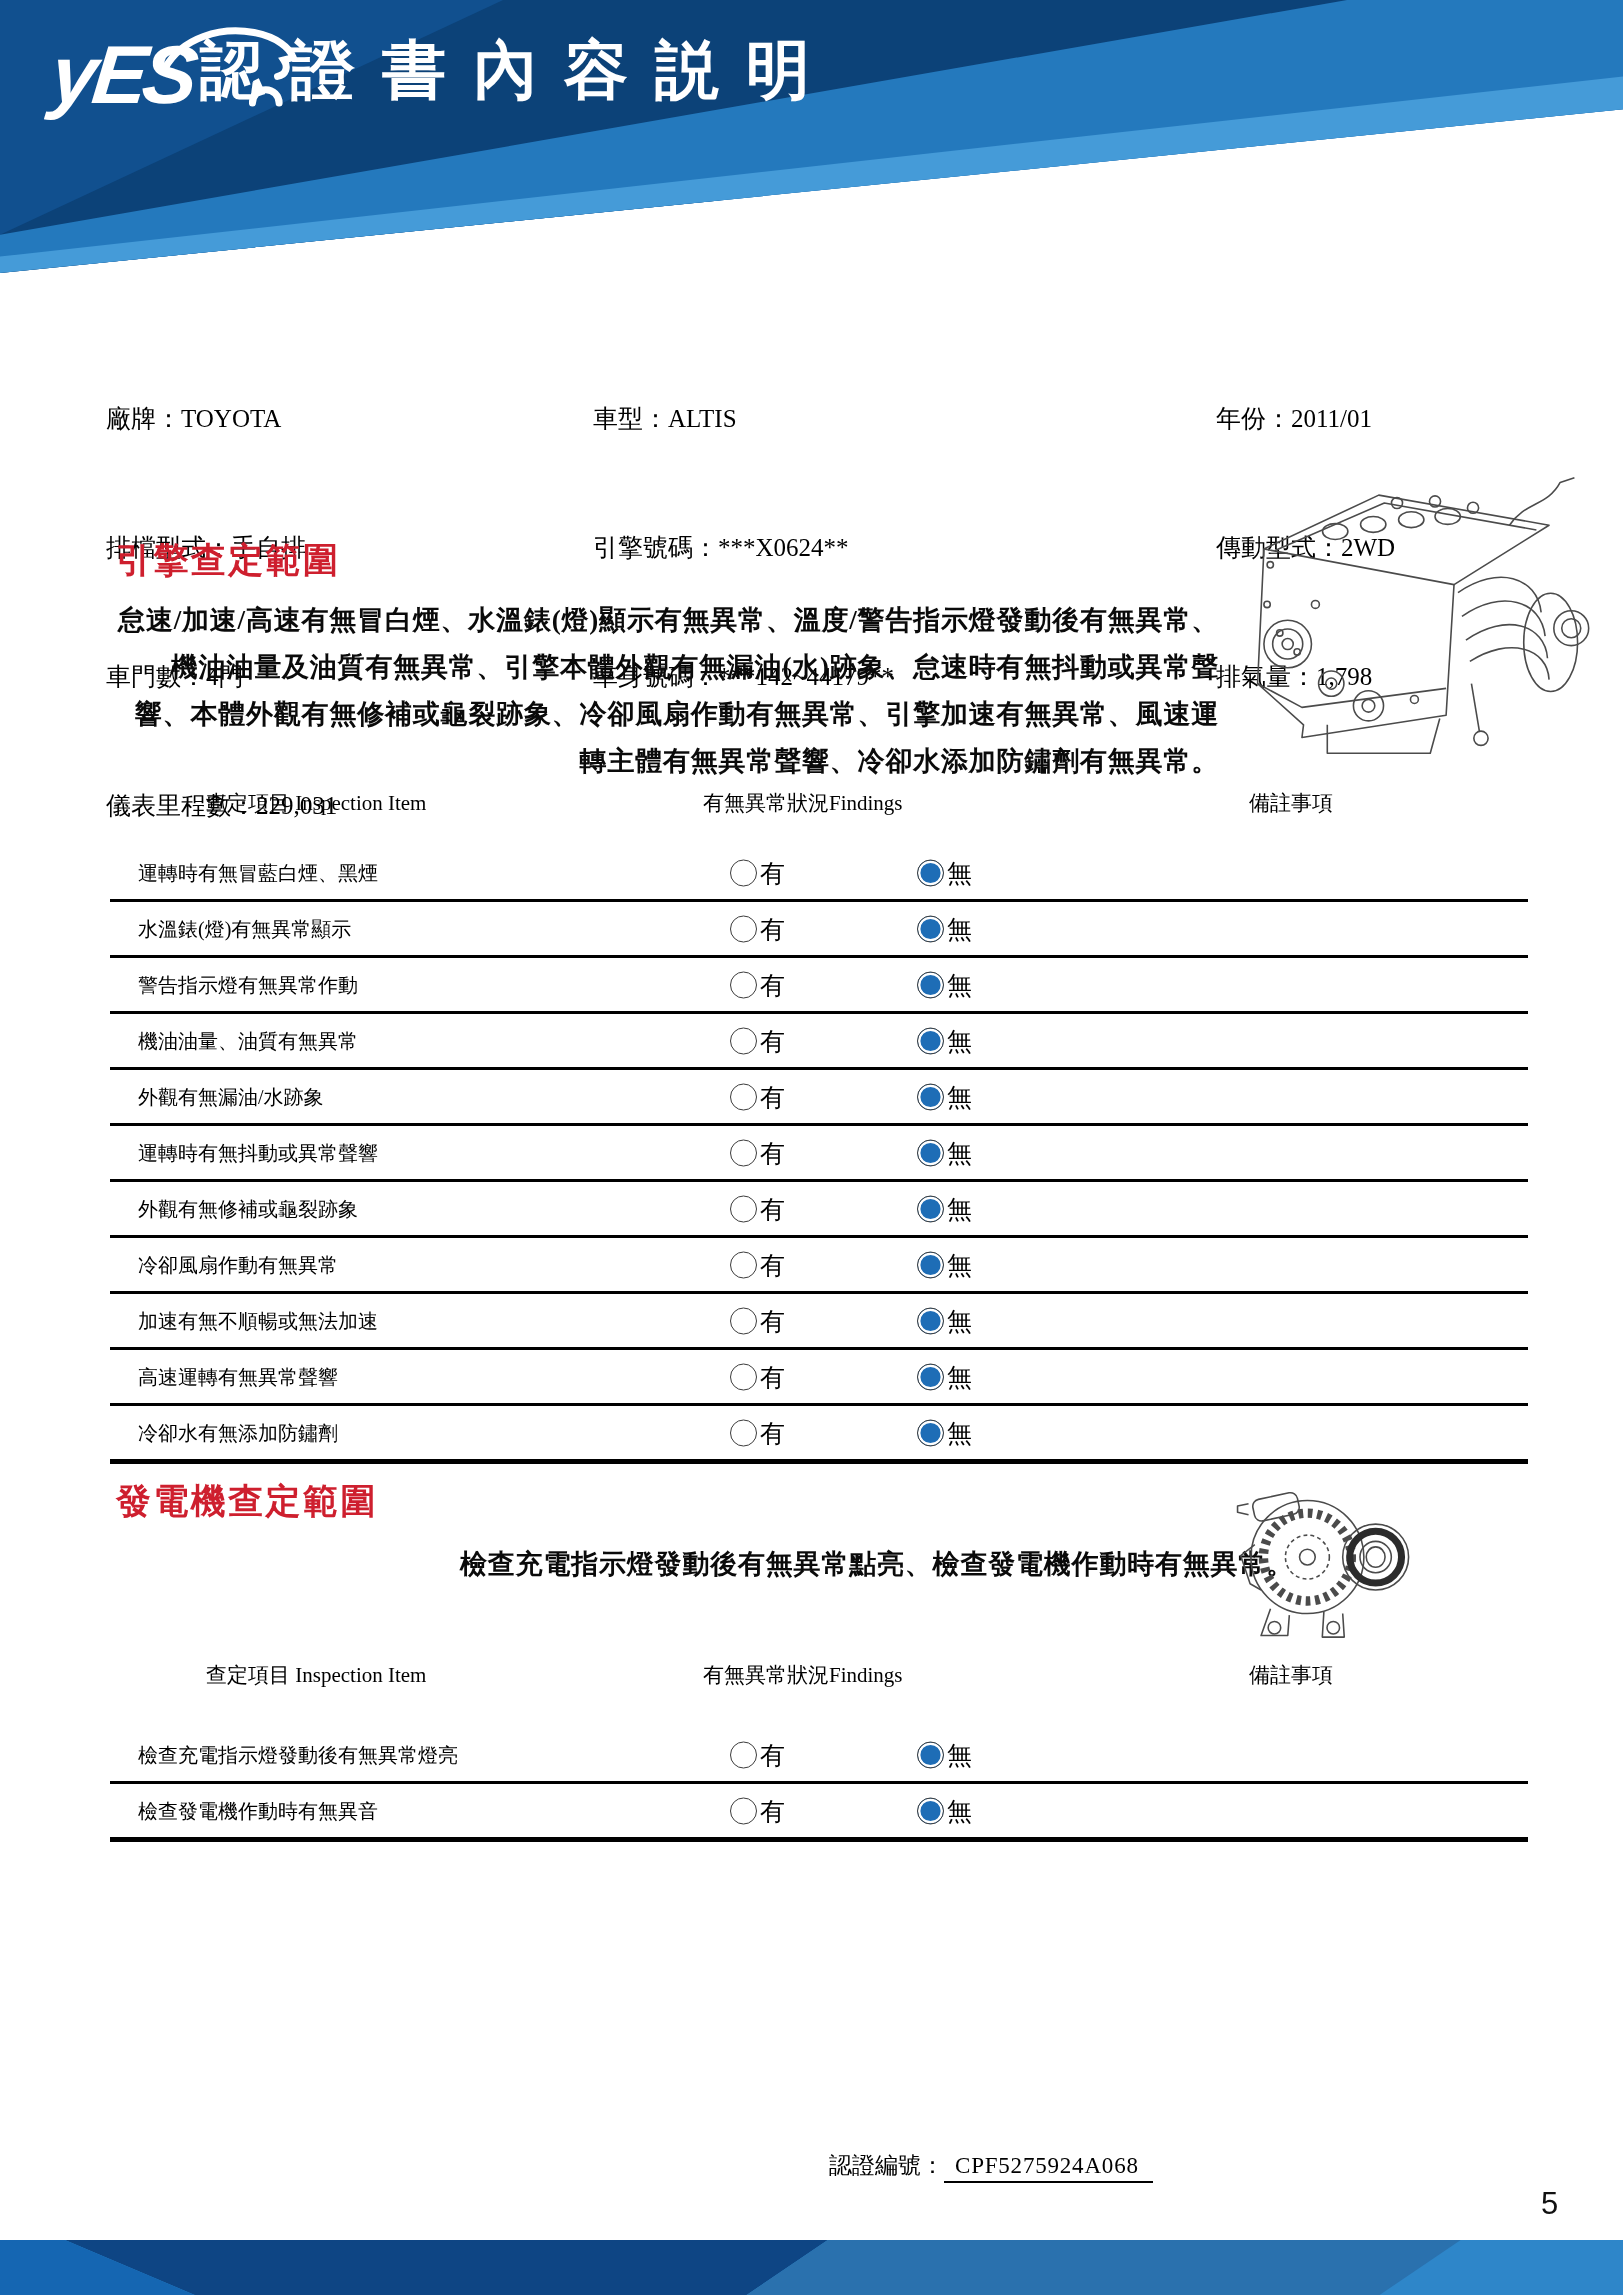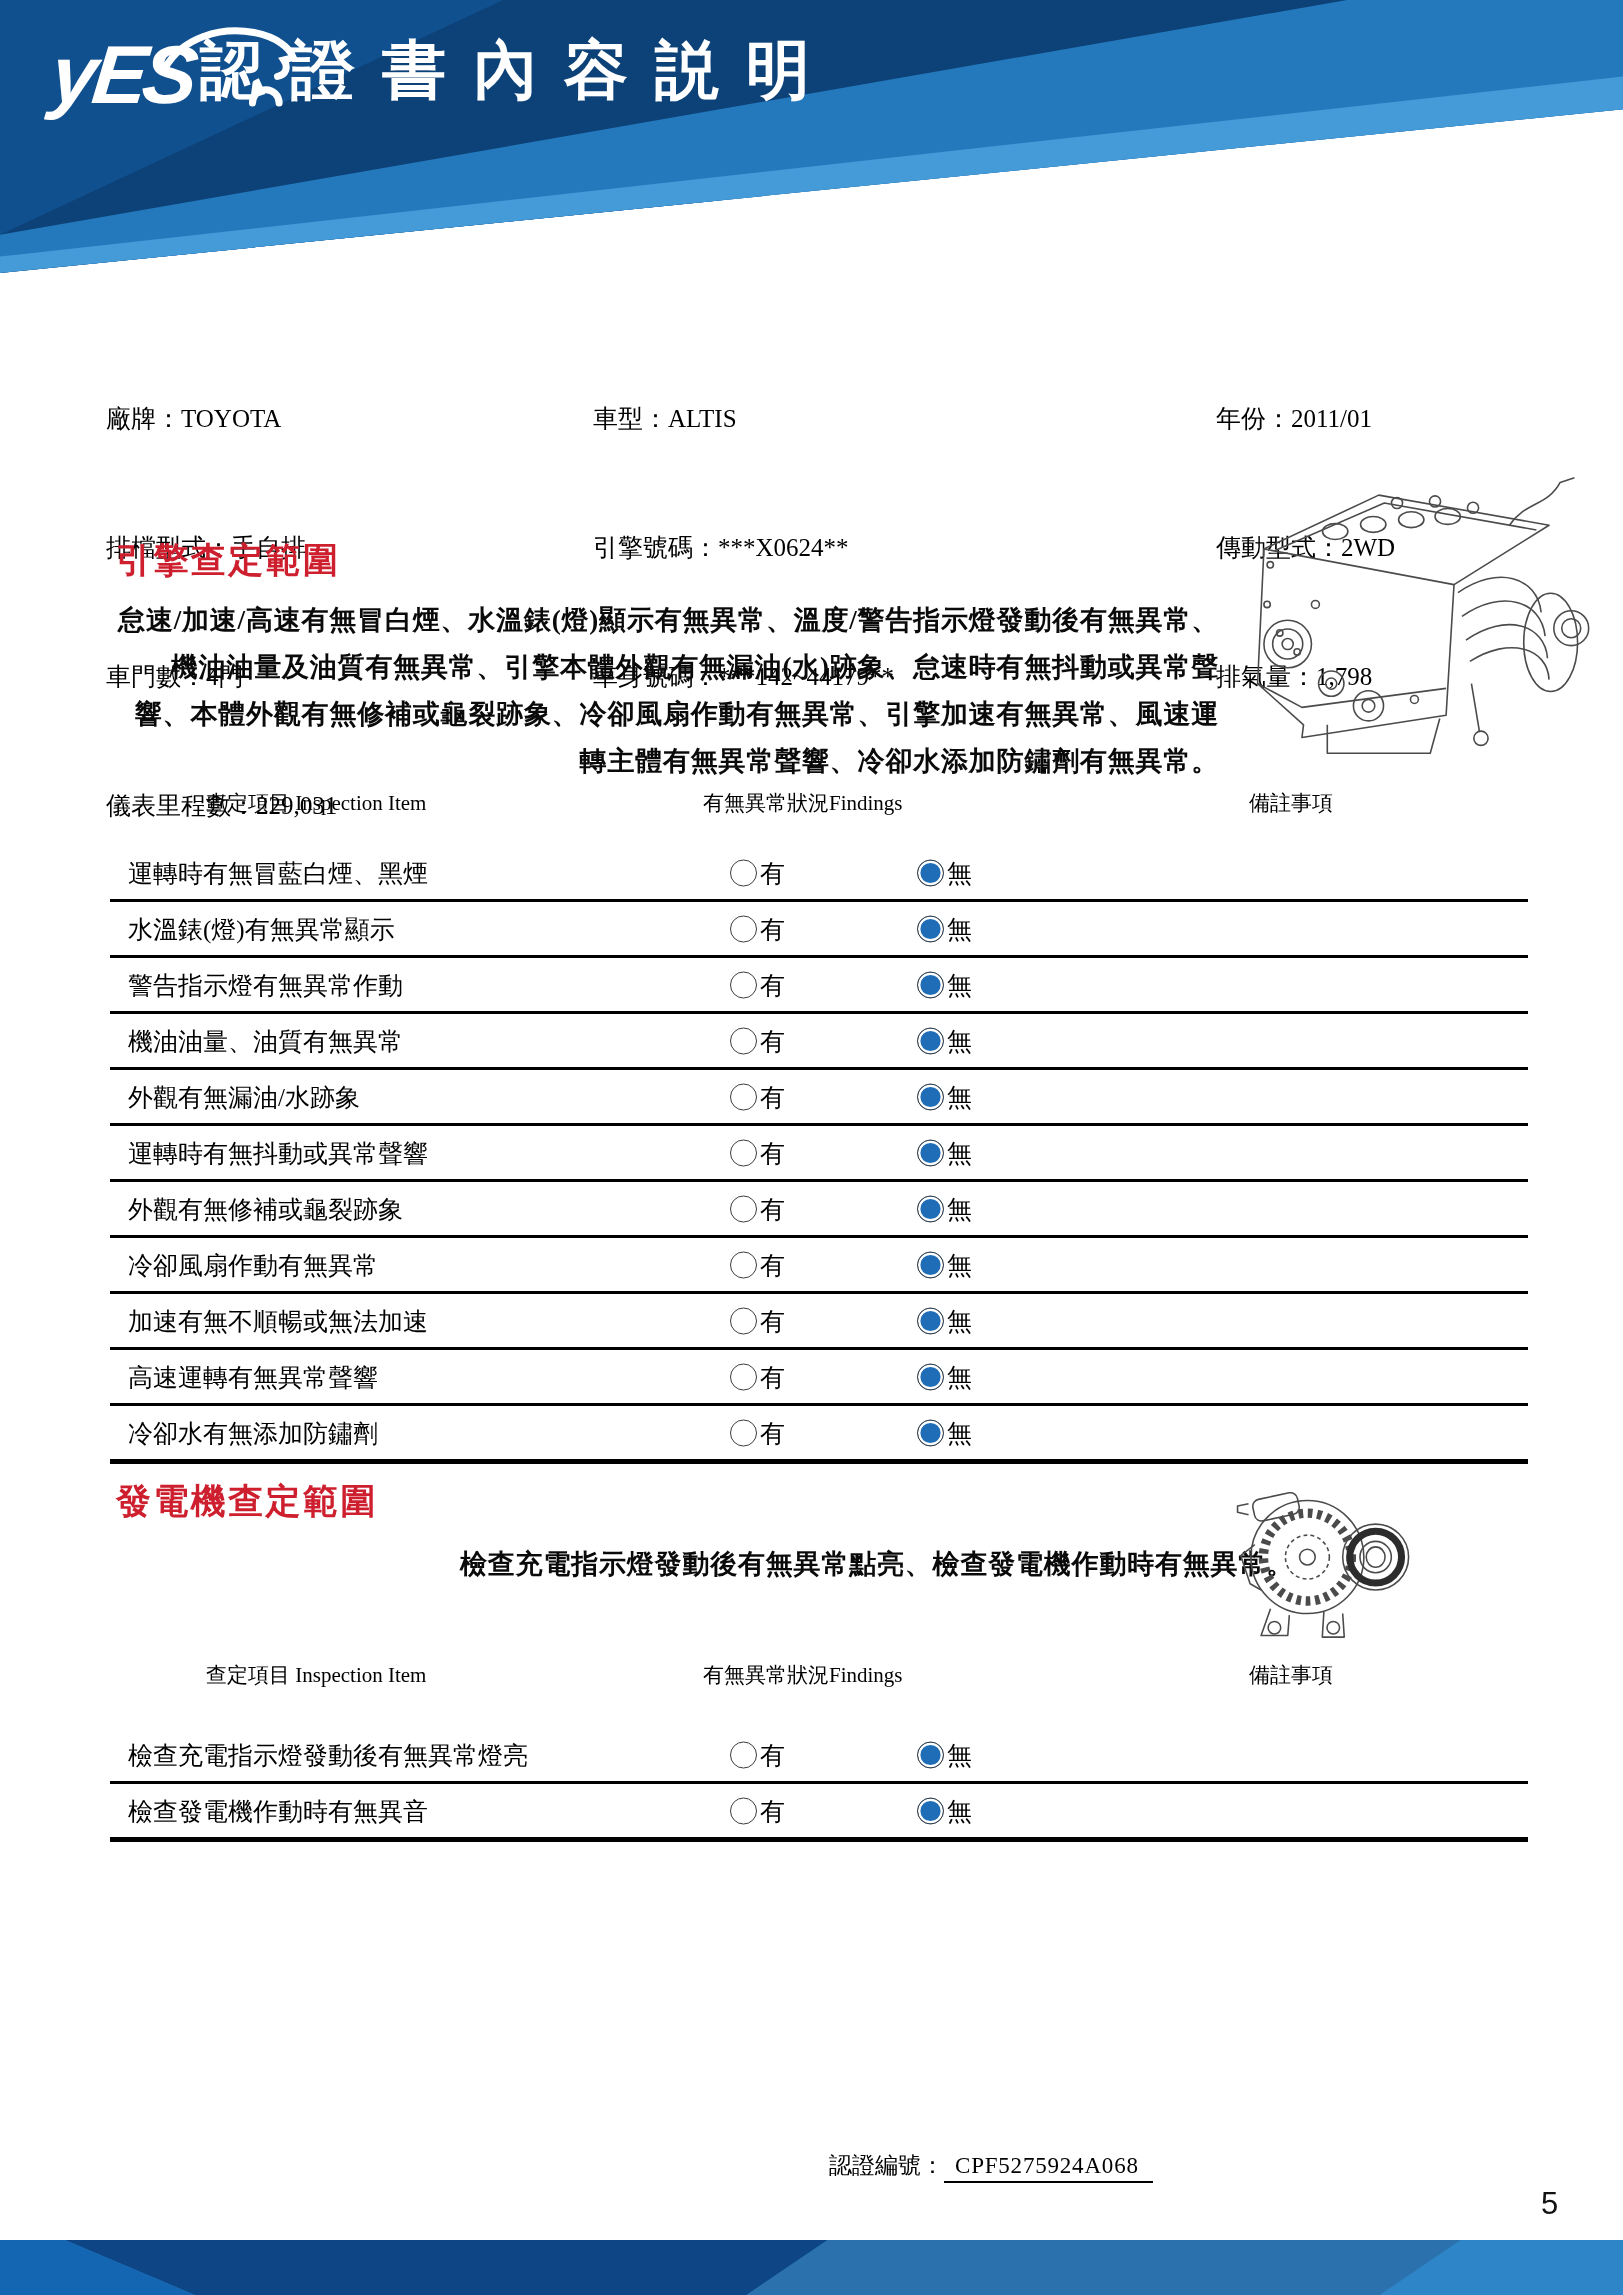--- a/index.html
+++ b/index.html
@@ -35,22 +35,22 @@
             text-align:right;}
 
   
   .tbl{position:absolute;left:110px;width:1418px;}
   .thead{position:relative;font-size:21px;}
   .thead span{position:absolute;top:0;white-space:nowrap;}
   .th-item{left:96px;} .th-find{left:593px;} .th-note{left:1139px;}
   .t1 .thead{height:57px;} .t2 .thead{height:67px;}
   .trow{position:relative;height:53px;border-bottom:3.9px solid #000;}
   .trow.last{border-bottom-width:5.5px;text-decoration:underline;}
-  .titem{position:absolute;left:18px;top:50%;transform:translateY(-50%);
-         font-size:25px;white-space:nowrap;}
+  .titem{position:absolute;left:28px;top:50%;transform:translateY(-50%);
+         font-size:20px;white-space:nowrap;}
   .rgroup{position:absolute;top:50%;transform:translateY(-50%);display:flex;align-items:center;gap:3.1px;}
   .rg-yes{left:620px;} .rg-no{left:807px;}
   .radio{width:27px;height:27px;border:1.6px solid #3c3c3c;border-radius:50%;background:#fff;
          box-sizing:border-box;flex:0 0 auto;}
   .radio.checked{background:#1e6db6;box-shadow:inset 0 0 0 2.4px #fff;}
   .rlab{font-size:25px;}
 
   
   .engine-img{position:absolute;left:1208px;top:446px;}
   .alt-img{position:absolute;left:1225px;top:1480px;}

